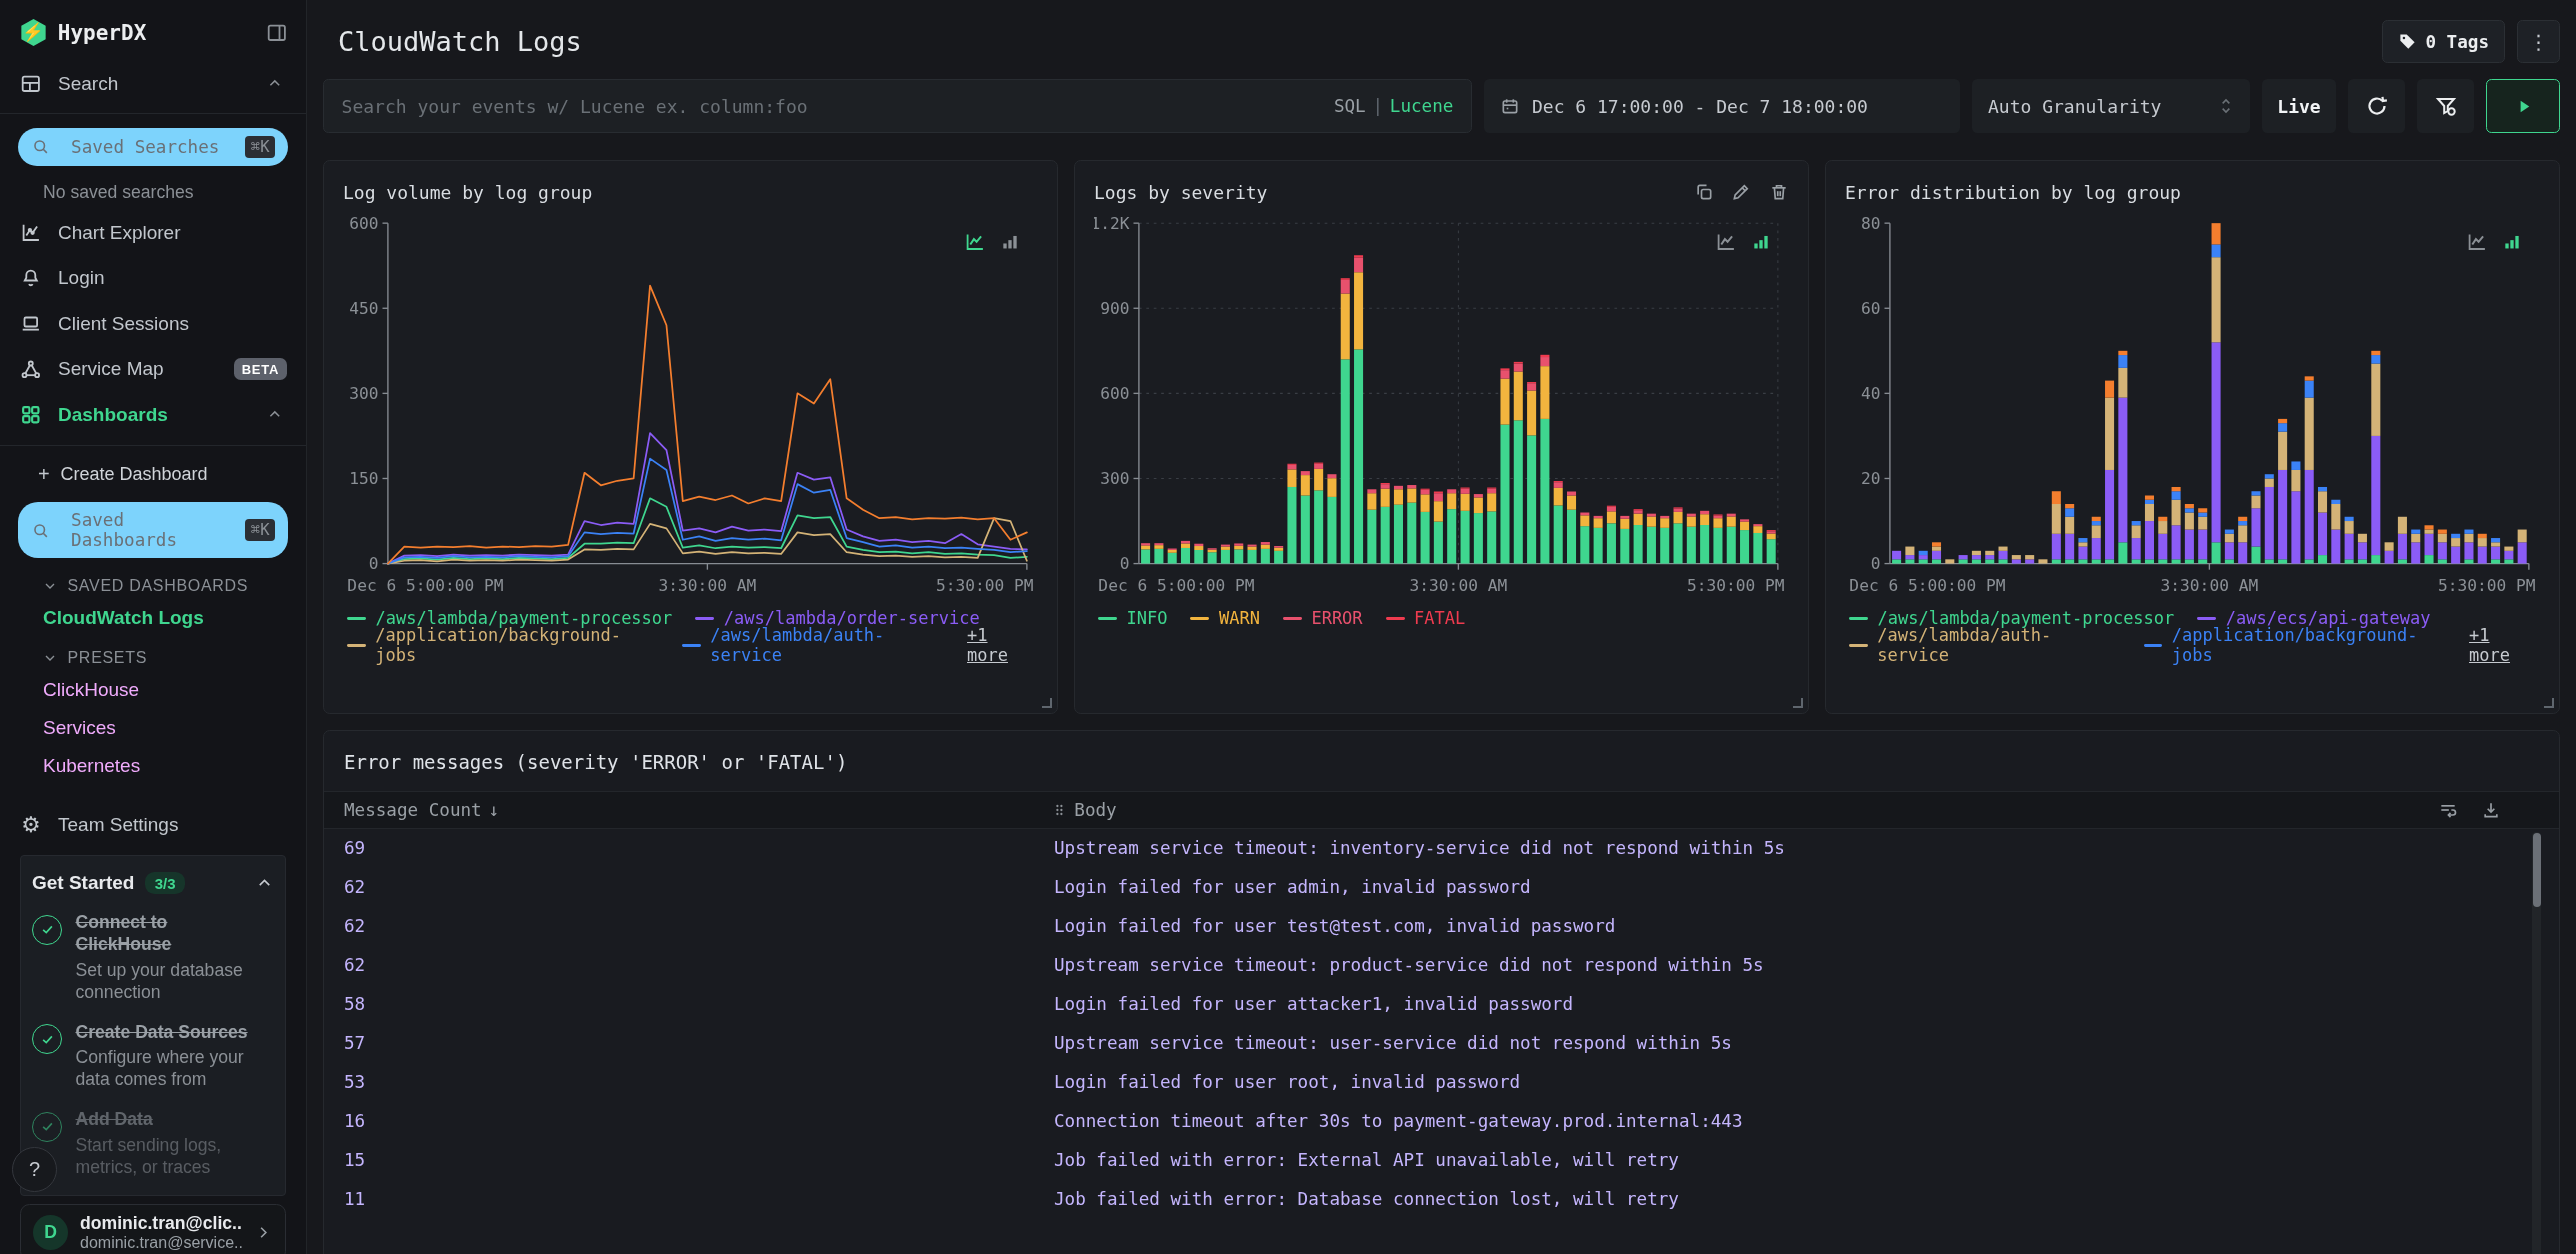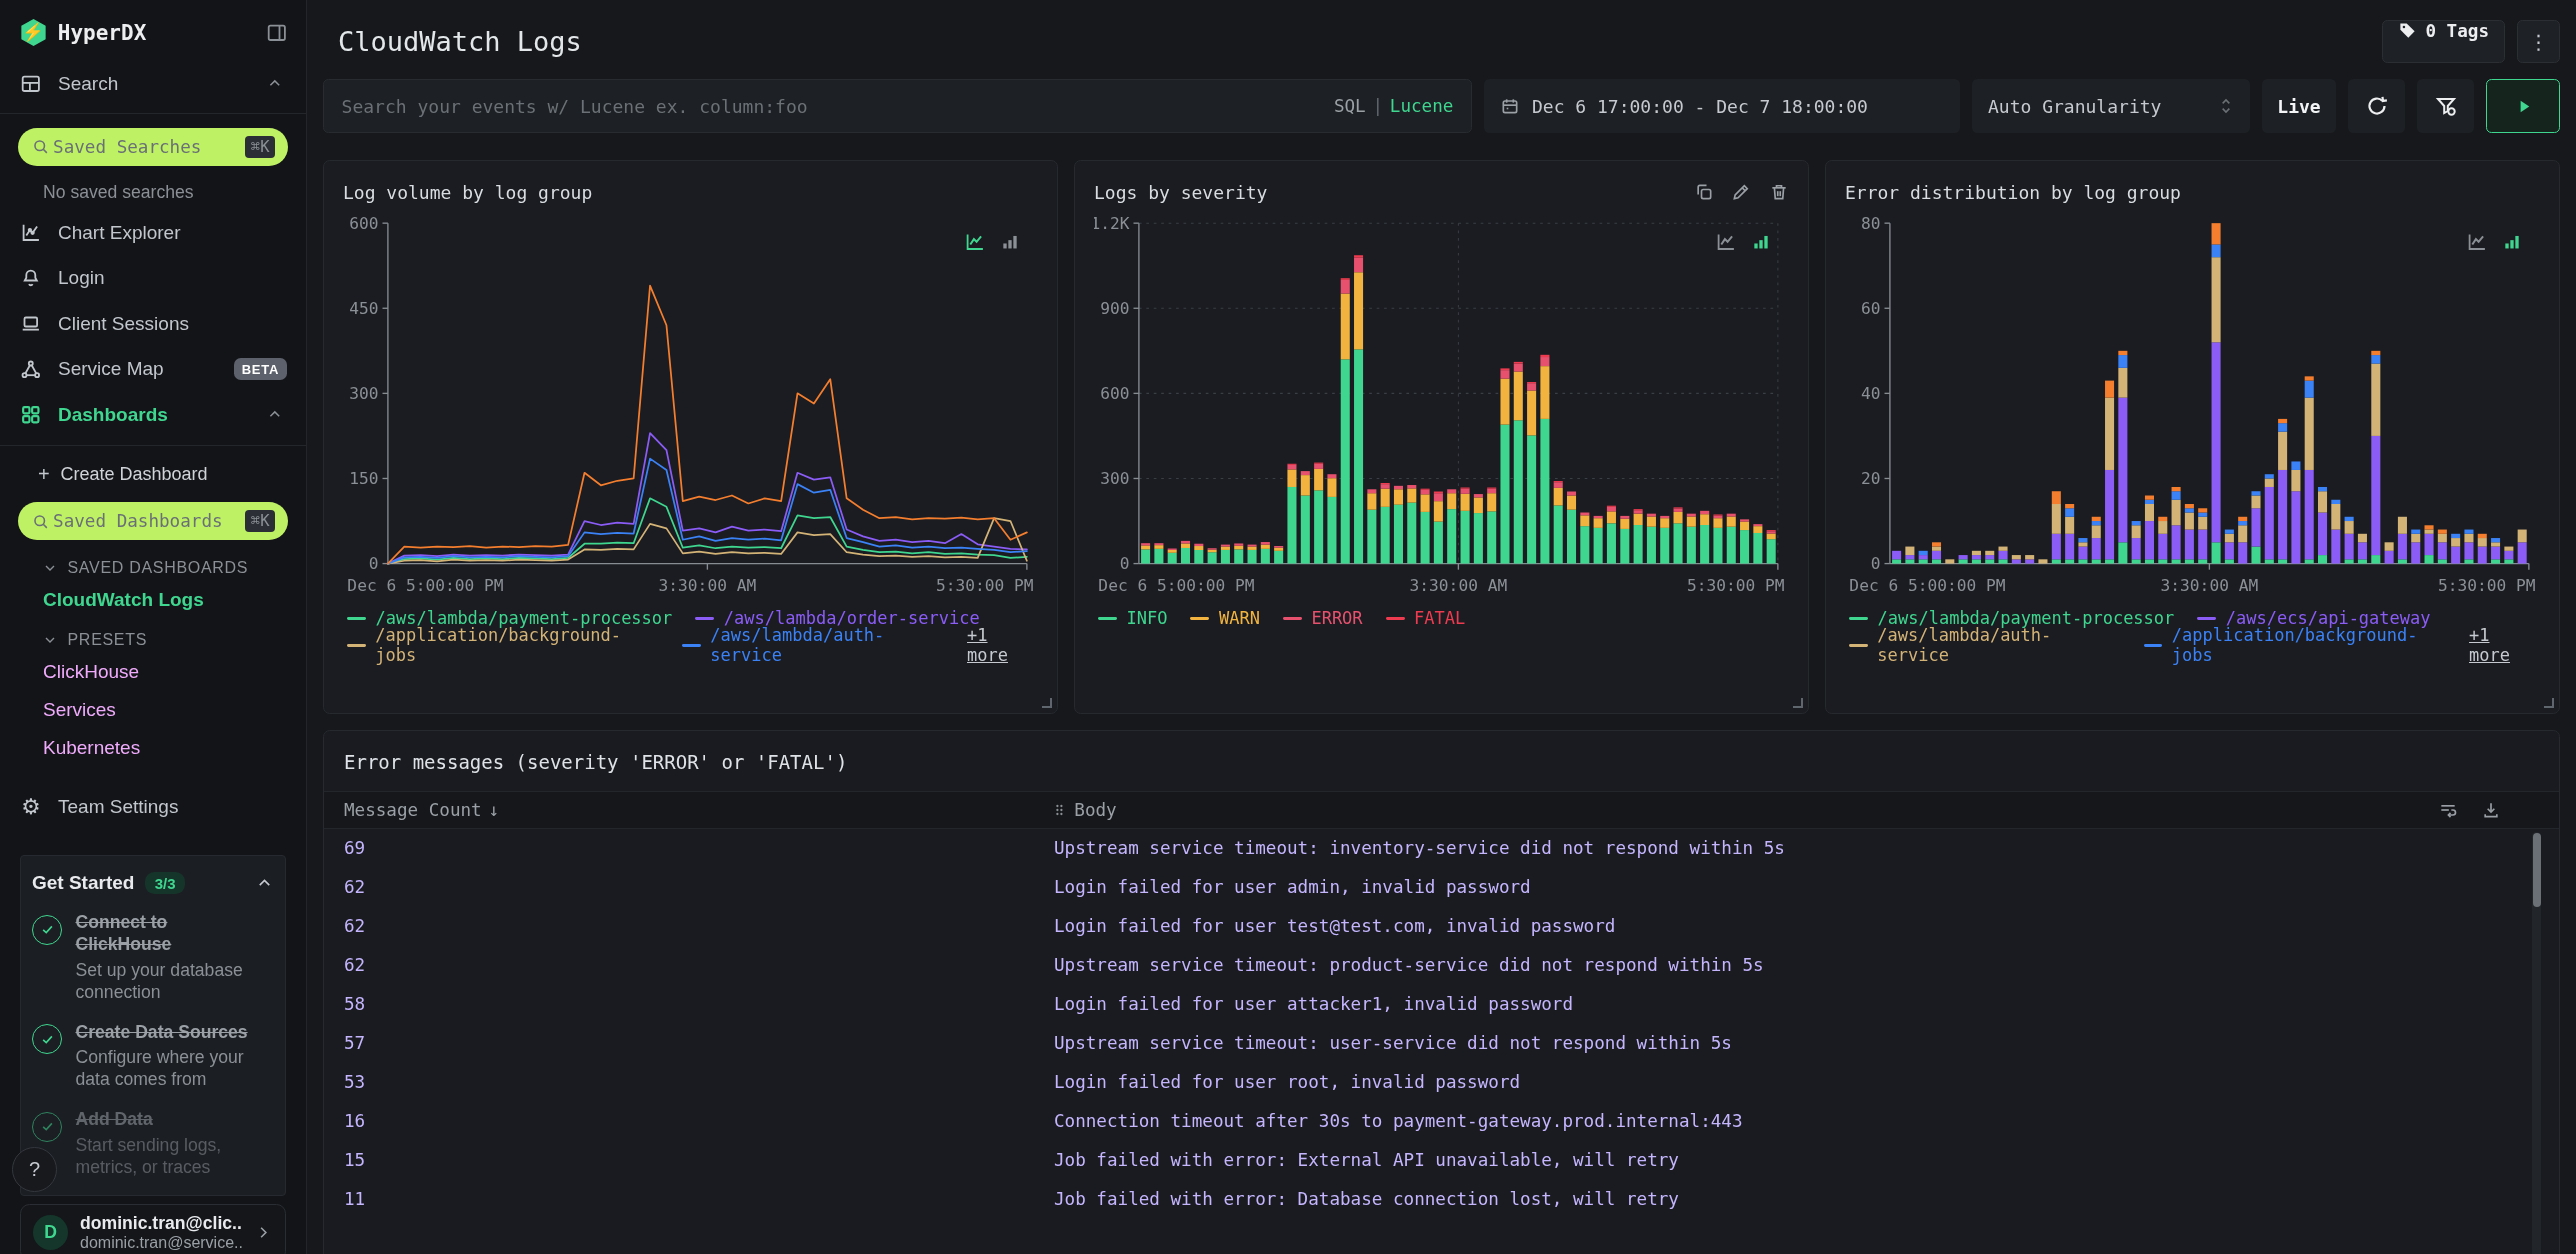--- a/index.html
+++ b/index.html
@@ -10,21 +10,21 @@
   
   .sidebar { width:307px; flex:none; background:#131418; border-right:0.7px solid #222529; position:relative; overflow:hidden; display:flex; flex-direction:column; }
   .logo-row { display:flex; align-items:center; gap:10.8px; padding:19px 17.6px 15px 20px; }
   .logo-hex { width:27px; height:27px; background:#3fd68f; clip-path:polygon(50% 0,95% 25%,95% 75%,50% 100%,5% 75%,5% 25%); display:flex; align-items:center; justify-content:center; color:#10241a; font-size:17.6px; font-weight:bold; }
   .brand { font-family:"DejaVu Sans Mono", monospace; font-weight:bold; font-size:21px; color:#eceef0; flex:1; }
   .nav-item { display:flex; align-items:center; gap:15px; padding:10.8px 19px; font-size:19px; color:#c2c7cd; cursor:pointer; }
   .nav-item .nv-label { flex:1; }
   .nav-item.active { color:#3fd68f; font-weight:bold; }
   .nav-icon { width:24px; height:24px; flex:none; display:flex; align-items:center; justify-content:center; }
   .divider { height:0.7px; background:#23262b; margin:6.8px 0; }
-  .pill { display:flex; align-items:center; gap:3px; background:#bef264; border-radius:20px; margin:6.8px 17.6px; padding:8px 13.5px; }
+  .pill { display:flex; align-items:center; gap:21px; background:#7dd3fc; border-radius:20px; margin:6.8px 17.6px; padding:8px 13.5px; }
   .pill .ph { flex:1; font-family:"DejaVu Sans Mono", monospace; font-size:17.6px; color:#6a7076; }
   .kbd { font-family:"DejaVu Sans Mono", monospace; font-size:15.5px; color:#8b9096; background:#2b2e34; border-radius:4px; padding:2px 5.4px; }
   .muted-line { font-size:17.6px; color:#8b9096; padding:9.5px 19px 6.8px 43px; }
   .beta { background:#5d616b; color:#fff; font-size:13px; font-weight:bold; letter-spacing:0.7px; border-radius:6.8px; padding:3.4px 8px; }
   .create-row { display:flex; align-items:center; gap:10.8px; padding:10.8px 19px 9.5px 38px; font-size:18px; color:#d0d4d9; cursor:pointer; }
   .section-h { display:flex; align-items:center; gap:9.5px; padding:12px 19px 4px 42px; font-size:16px; letter-spacing:0.7px; color:#8b9096; cursor:pointer; }
   .side-link { padding:8px 19px 8px 43px; font-size:19px; color:#f0abfc; cursor:pointer; }
   .side-link.green { color:#3fd68f; font-weight:bold; }
   .team-row { margin-top:17.6px; }
 
@@ -42,21 +42,21 @@
   .avatar { width:35px; height:35px; border-radius:50%; background:#15362a; color:#3fd68f; font-weight:bold; font-size:17.6px; display:flex; align-items:center; justify-content:center; flex:none; }
   .uc-text { flex:1; min-width:0; }
   .uc-name { font-size:17.6px; font-weight:bold; color:#e8eaed; white-space:nowrap; overflow:hidden; }
   .uc-mail { font-size:16px; color:#9aa0a6; white-space:nowrap; overflow:hidden; }
 
   
   .main { flex:1; padding:0 16px; overflow:hidden; background:#17181c; }
   .head1 { display:flex; align-items:center; justify-content:space-between; margin:20px 0 16px; }
   .page-title { font-family:"DejaVu Sans Mono", monospace; font-size:27px; color:#e4e7ea; padding-left:15px; }
   .head1-right { display:flex; gap:12px; align-items:center; }
-  .chip-btn { display:flex; align-items:flex-start; gap:8px; background:#1e2126; border:0.7px solid #2b2f34; border-radius:5.4px; height:43px; padding:0 15px; font-family:"DejaVu Sans Mono", monospace; font-size:17.6px; font-weight:bold; color:#eceef0; cursor:pointer; }
+  .chip-btn { display:flex; align-items:center; gap:8px; background:#1e2126; border:0.7px solid #2b2f34; border-radius:5.4px; height:43px; padding:0 15px; font-family:"DejaVu Sans Mono", monospace; font-size:17.6px; font-weight:bold; color:#eceef0; cursor:pointer; }
   .kebab-btn { width:43px; height:43px; background:#1e2126; border:0.7px solid #2b2f34; border-radius:5.4px; color:#c6cad0; font-size:20px; display:flex; align-items:center; justify-content:center; cursor:pointer; }
   .head2 { display:flex; gap:12px; align-items:stretch; height:54px; }
   .search-box { flex:1; background:#1d2024; border:0.7px solid #282c31; border-radius:5.4px; display:flex; align-items:center; padding:0 17.6px; gap:13.5px; }
   .search-box .sb-ph { flex:1; font-family:"DejaVu Sans Mono", monospace; font-size:18px; color:#6a7076; }
   .lang { font-family:"DejaVu Sans Mono", monospace; font-size:17.6px; color:#9aa0a6; }
   .lang .sep { color:#5f666e; padding:0 6.8px; }
   .lang .lucene { color:#3fd68f; }
   .flat-chip { background:#1d2024; border-radius:5.4px; display:flex; align-items:center; gap:12px; padding:0 16px; font-family:"DejaVu Sans Mono", monospace; font-size:18px; color:#c6cad0; cursor:pointer; }
   .flat-chip.w-date { width:476px; }
   .flat-chip.w-gran { width:278px; justify-content:space-between; }

